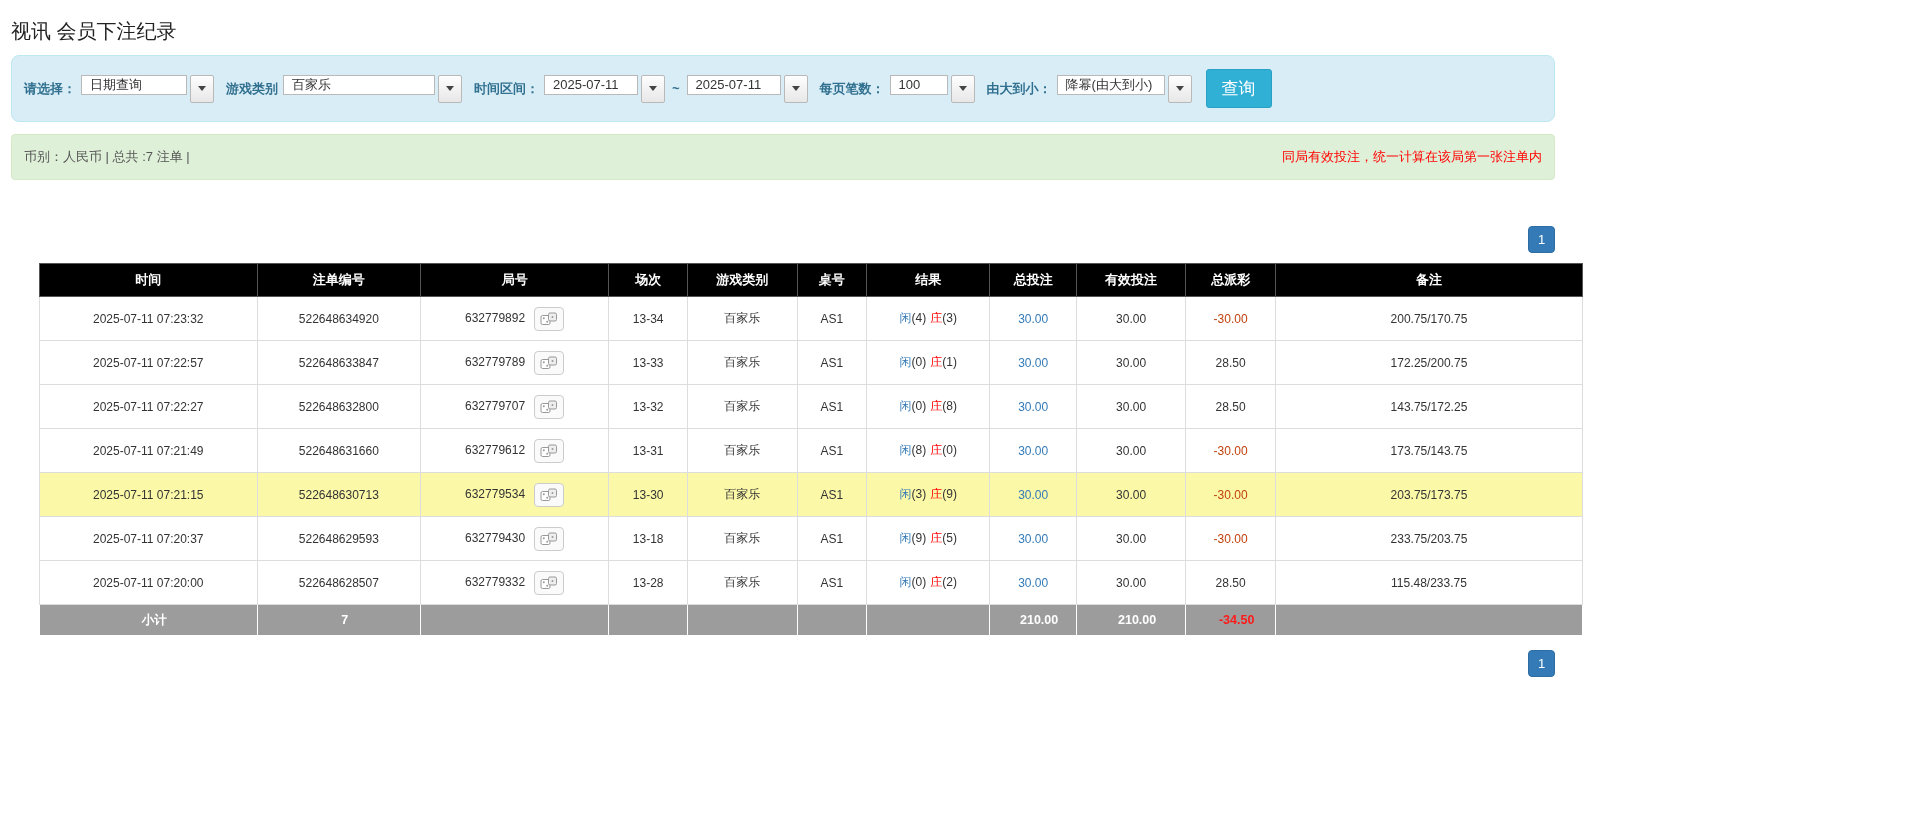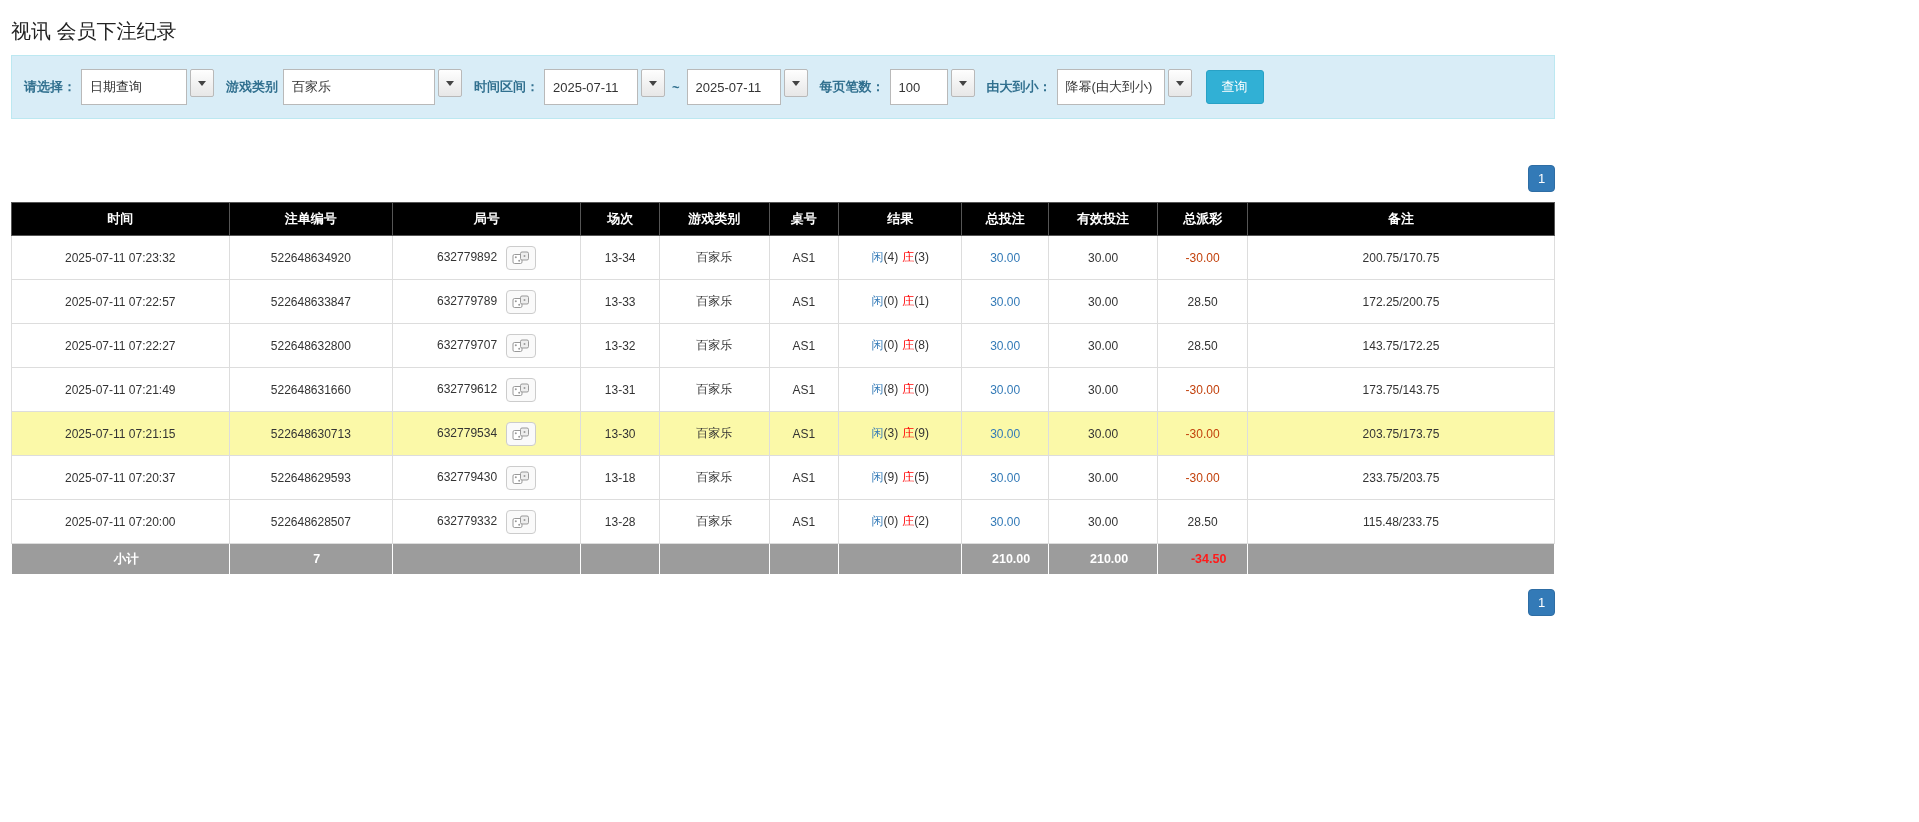--- a/index.html
+++ b/index.html
@@ -2,43 +2,43 @@
 <html><head>
 <meta charset="utf-8">
 <style>
   * { box-sizing: border-box; margin: 0; padding: 0; }
   html, body { background: #fff; }
   body { font-family: "Liberation Sans", "DejaVu Sans", sans-serif; color: #333; }
   .page { width: 1566px; padding: 8px 11px 24px; }
   .page-title { font-size: 20px; font-weight: 400; color: #222; margin: 10px 0 10px; }
 
   
-  .filter-bar { background: #d9edf7; border: 1px solid #bce8f1; border-radius: 0; padding: 13px 10px; display: flex; align-items: center; }
+  .filter-bar { background: #d9edf7; border: 1px solid #bce8f1; border-radius: 8px; padding: 13px 10px; display: flex; align-items: center; }
   .filter-label { color: #31708f; font-weight: 700; font-size: 13px; margin: 0 5px 0 12px; white-space: nowrap; }
   .filter-label.first { margin-left: 2px; }
   .combo { display: inline-flex; align-items: stretch; }
-  .combo input { height: 36px; border: 1px solid #b9b9b9; background: #fff; padding: 0 8px; font-size: 13px; color: #333; font-family: inherit; }
+  .combo input { height: 20px; border: 1px solid #b9b9b9; background: #fff; padding: 0 8px; font-size: 13px; color: #333; font-family: inherit; }
   .in-select { width: 106px; } .in-game { width: 152px; } .in-date { width: 94px; } .in-pp { width: 58px; } .in-sort { width: 108px; }
   .arrow-btn { width: 24px; height: 28px; margin-left: 3px; border: 1px solid #b9b9b9; border-radius: 2px; background: linear-gradient(#fefefe, #e7e7e7); display: flex; align-items: center; justify-content: center; cursor: pointer; }
   .caret { width: 0; height: 0; border-left: 4px solid transparent; border-right: 4px solid transparent; border-top: 5px solid #444; }
   .tilde { margin: 0 7px; color: #31708f; font-weight: 700; font-size: 13px; }
-  .search-btn { margin-left: 14px; background: #31b0d5; border: 1px solid #28a1c5; color: #fff; font-size: 13px; padding: 7px 15px; border-radius: 3px; cursor: pointer; font-family: inherit; }
+  .search-btn { margin-left: 14px; background: #31b0d5; border: 1px solid #28a1c5; color: #fff; font-size: 17px; padding: 7px 15px; border-radius: 3px; cursor: pointer; font-family: inherit; }
 
   
   .summary-bar { margin-top: 12px; background: #dff0d8; border: 1px solid #d6e9c6; border-radius: 4px; padding: 13px 12px; display: flex; justify-content: space-between; align-items: center; font-size: 13px; color: #555; }
   .summary-right { color: #ff0000; }
 
   
   .pagination { display: flex; justify-content: flex-end; }
   .pagination.top { margin-top: 46px; margin-bottom: 10px; }
   .pagination.bottom { margin-top: 14px; }
   .page-btn { width: 27px; height: 27px; background: #337ab7; border: 1px solid #2e6da4; border-radius: 4px; color: #fff; font-size: 13px; cursor: pointer; font-family: inherit; }
 
   
-  table { width: 100%; border-collapse: collapse; table-layout: fixed; }
+  table { width: 100%; border-collapse: collapse; table-layout: fixed; margin-left: 28px; }
   thead th { background: #000; color: #fff; font-size: 13px; font-weight: 700; padding: 7px 4px; border: 1px solid #555; text-align: center; }
   tbody td { border: 1px solid #ddd; padding: 4px; text-align: center; font-size: 12px; color: #333; height: 44px; background: #fff; }
   tr.highlight td { background: #fbf9a8; text-align: center; }
   .neg { color: #c2410c; }
   .bet-link { color: #337ab7; text-decoration: none; cursor: pointer; }
   .r-player { color: #337ab7; }
   .r-banker { color: #ff0000; }
   .r-num { color: #333; }
   .r-gap { display: inline-block; width: 4px; }
   .roadmap-btn { display: inline-flex; align-items: center; justify-content: center; width: 30px; height: 24px; border: 1px solid #ccc; border-radius: 4px; background: #fafafa; margin-left: 6px; vertical-align: middle; cursor: pointer; }
@@ -95,20 +95,24 @@
     <span class="combo">
       <input class="in-sort" value="降幂(由大到小)" style="">
       <span class="arrow-btn">
           <span class="caret"></span>
         </span>
     </span>
 
     <button class="search-btn">查询</button>
   </div>
 
+  <div class="summary-bar">
+    <span class="summary-left">币别：人民币 | 总共 :7 注单 |</span>
+    <span class="summary-right">同局有效投注，统一计算在该局第一张注单内</span>
+  </div>
 
   <div class="pagination top">
     <button class="page-btn">1</button>
   </div>
 
   <table>
     <colgroup>
       <col style="width:14.1%">
         <col style="width:10.6%">
         <col style="width:12.2%">

